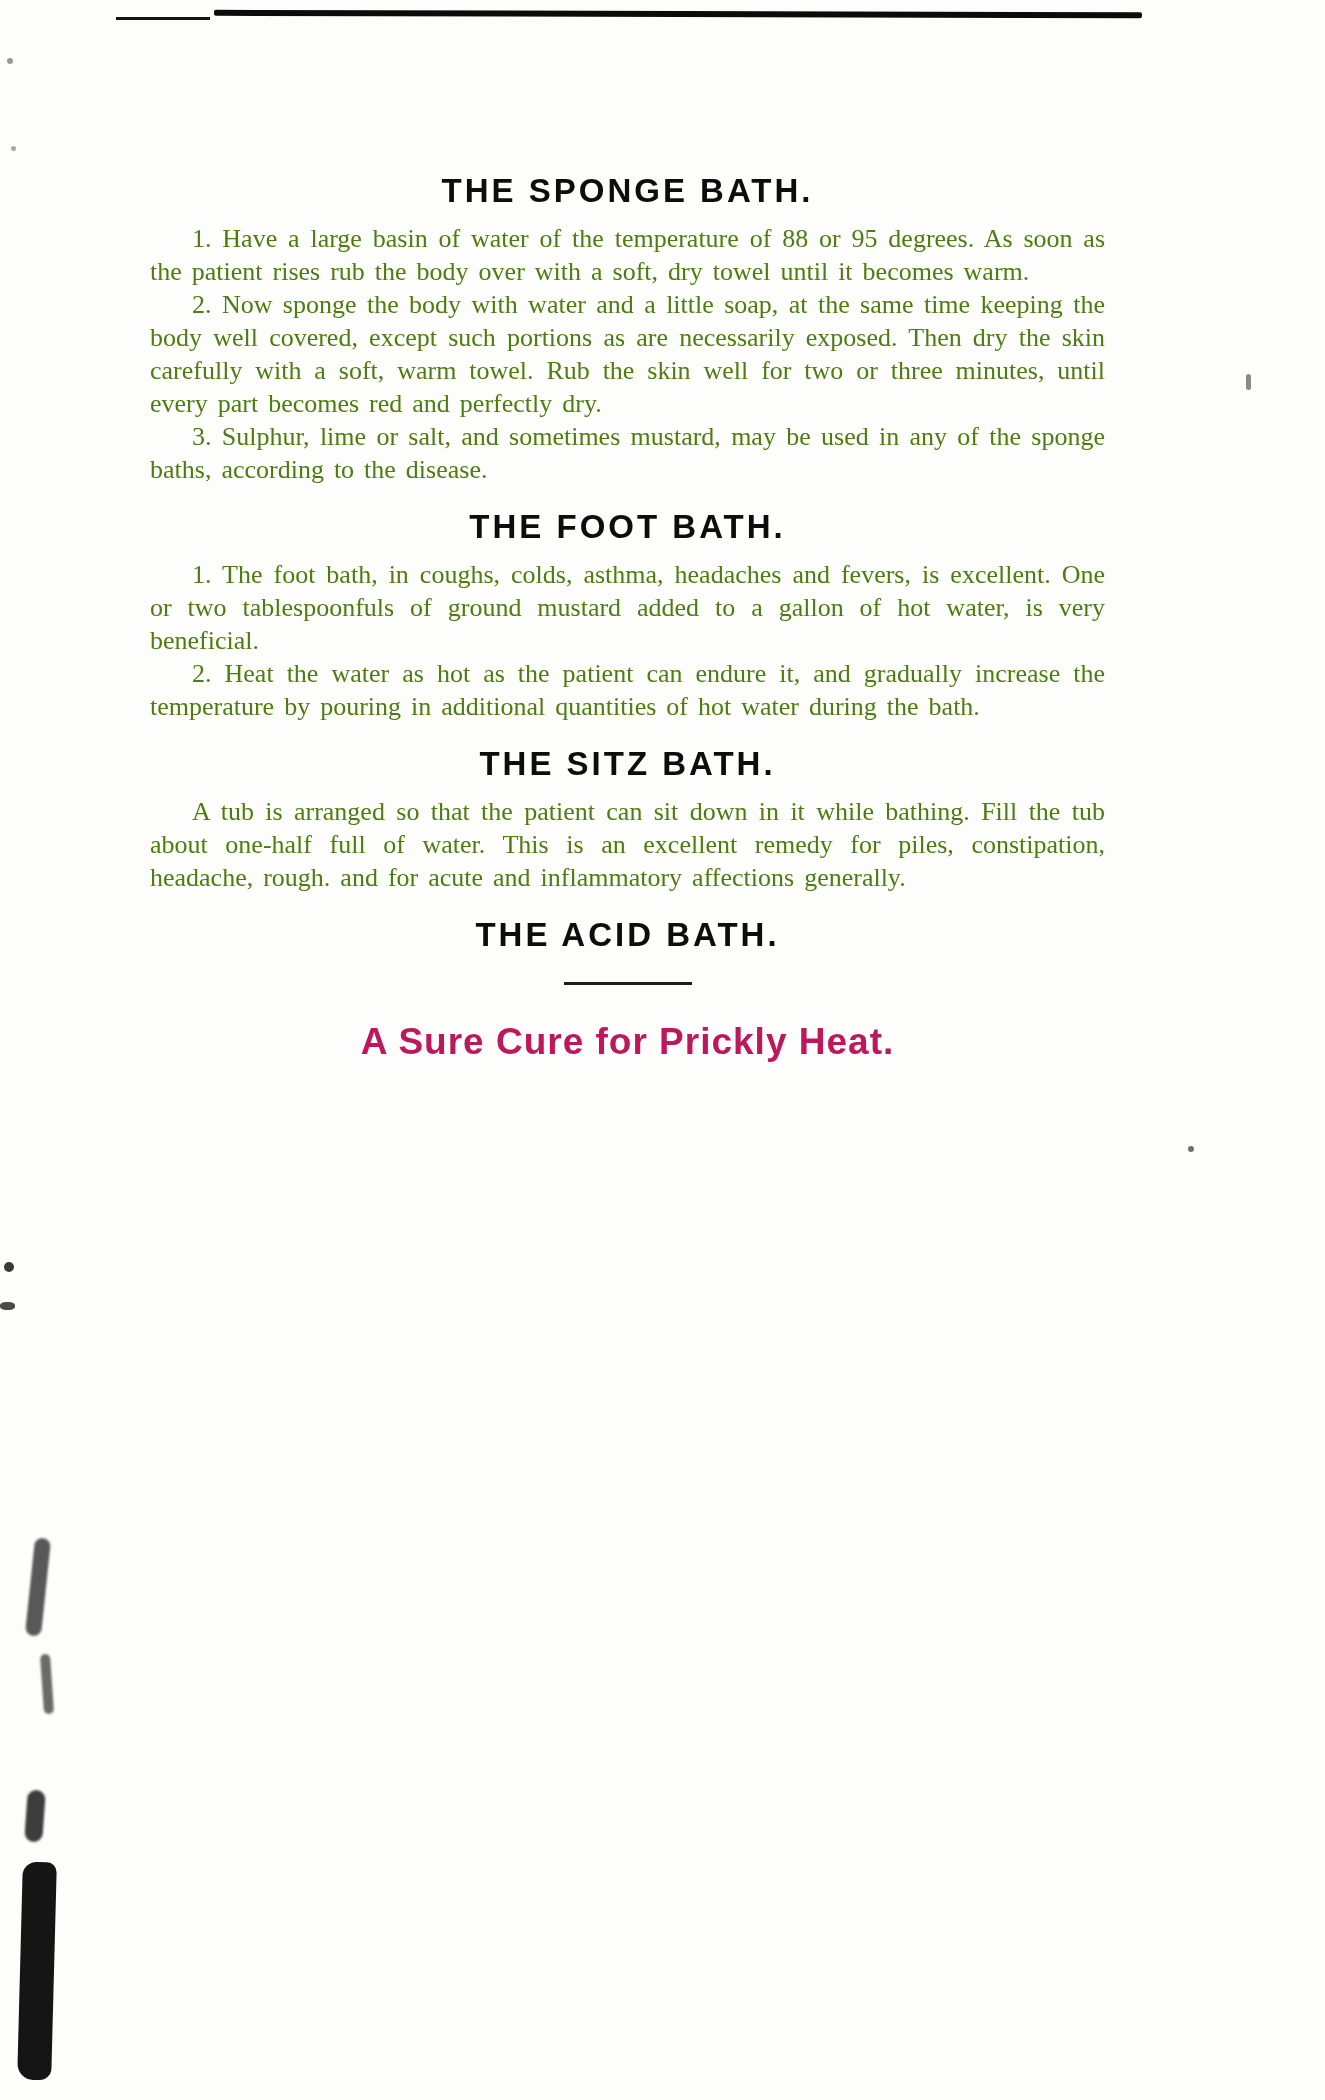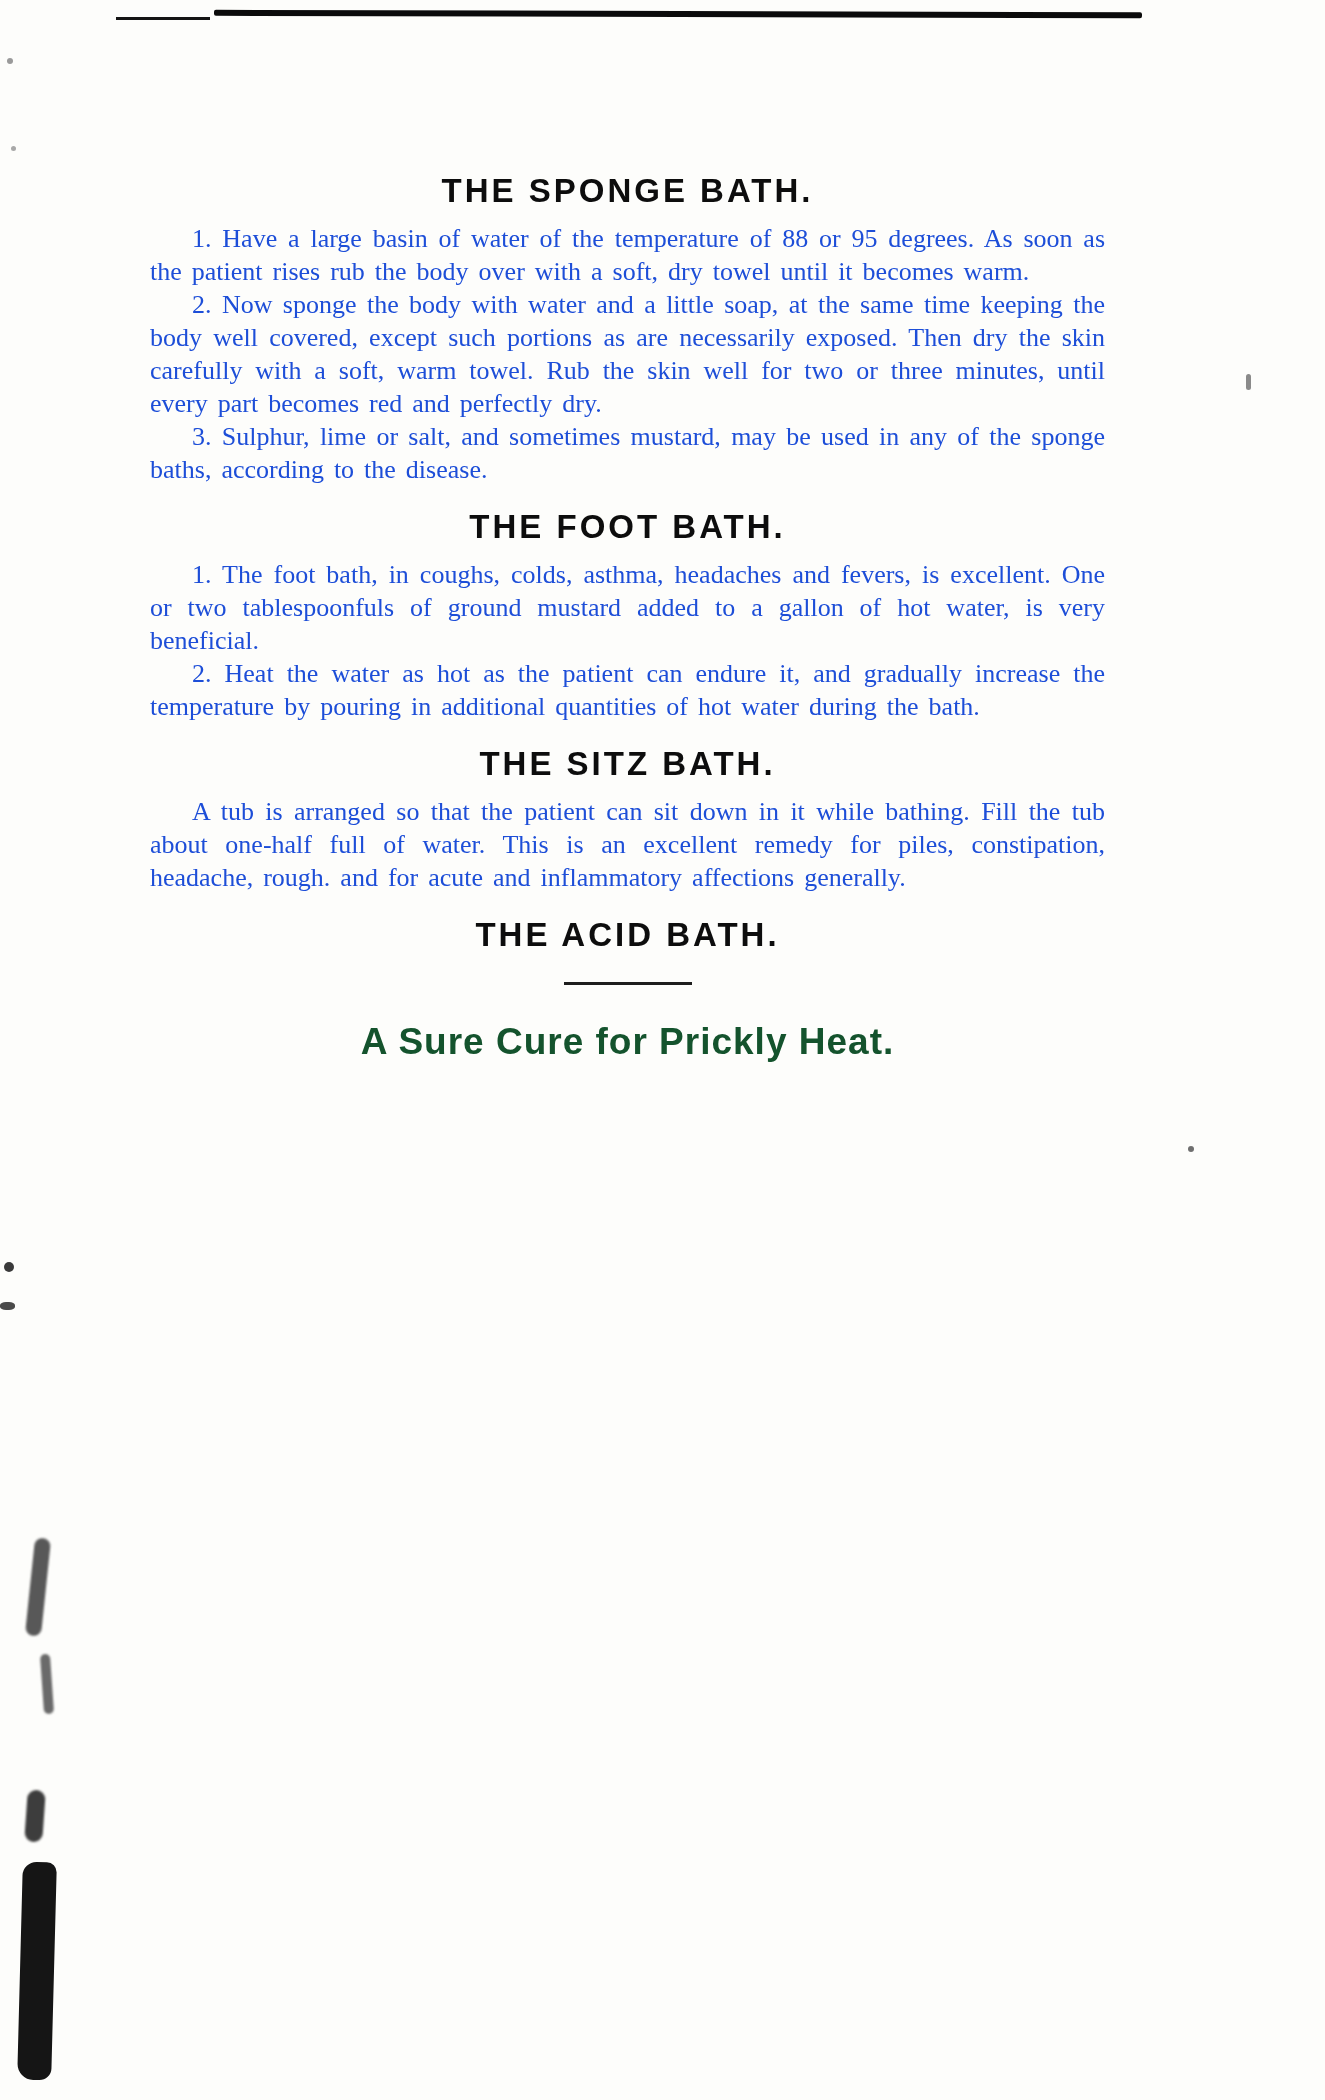--- a/index.html
+++ b/index.html
@@ -51,36 +51,36 @@
   }
   .sec-head.first { }
   .body-para {
     margin: 0;
     font-family: "Liberation Serif", serif;
     font-size: 26px;
     line-height: 33px;
     text-align: justify;
     text-indent: 42px;
     word-spacing: 3.5px;
-    color: #1d4ed8;
+    color: #4d7c0f;
   }
   .divider {
     width: 128px;
     height: 3px;
     background: #1d1d1d;
     margin: 28px auto 0 auto;
   }
   .prickly-head {
     margin: 36px 0 26px 0;
     text-align: center;
     font-family: "Liberation Sans", sans-serif;
     font-weight: 700;
     font-size: 37px;
     letter-spacing: 1px;
-    color: #14532d;
+    color: #be185d;
   }
   .sc { font-variant: small-caps; letter-spacing: 2px; }
   
   .art { position: absolute; }
   .top-line-thin { left: 116px; top: 17px; width: 94px; height: 3px; background: #141414; }
   .top-line { left: 214px; top: 11px; width: 928px; height: 6px; background: #0b0b0b; border-radius: 2px; transform: rotate(0.15deg); }
   .speck1 { left: 7px; top: 58px; width: 6px; height: 6px; border-radius: 50%; background: #9a9a9a; }
   .speck2 { left: 11px; top: 146px; width: 5px; height: 5px; border-radius: 50%; background: #a8a8a8; }
   .speck3 { left: 1246px; top: 374px; width: 5px; height: 16px; background: #8a8a8a; border-radius: 3px; filter: blur(0.5px); }
   .speck4 { left: 1188px; top: 1146px; width: 6px; height: 6px; border-radius: 50%; background: #6f6f6f; }

